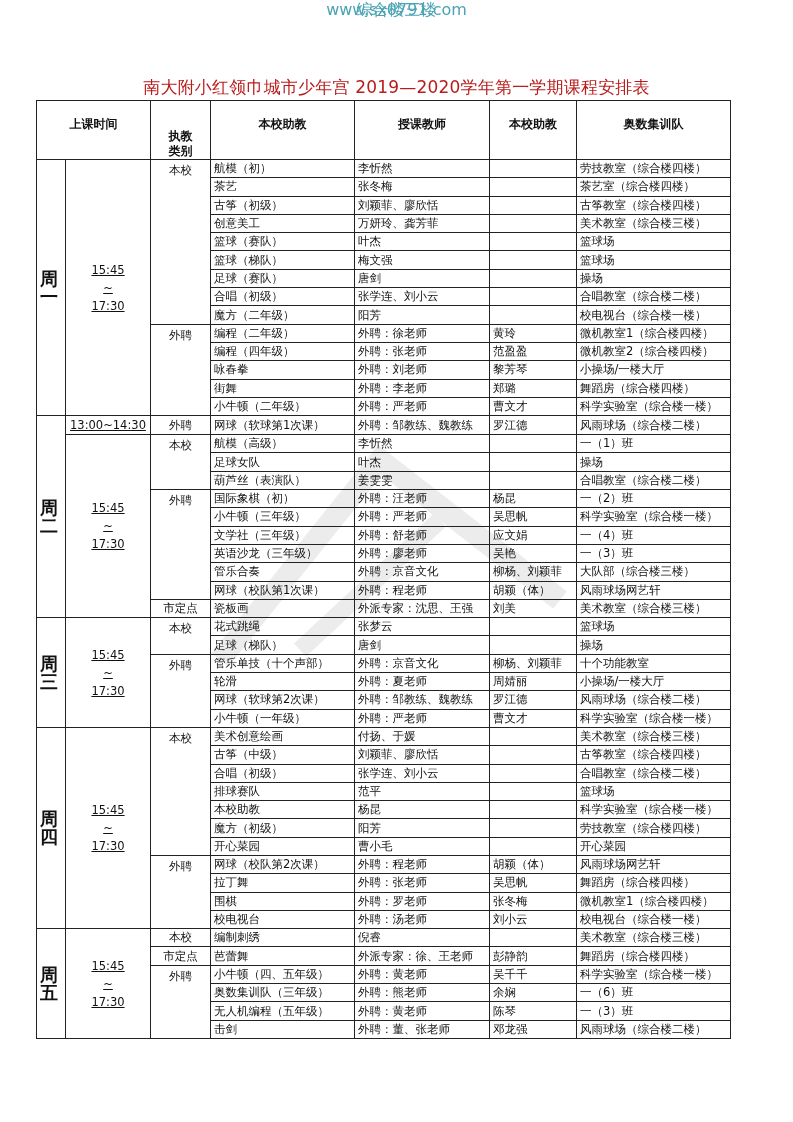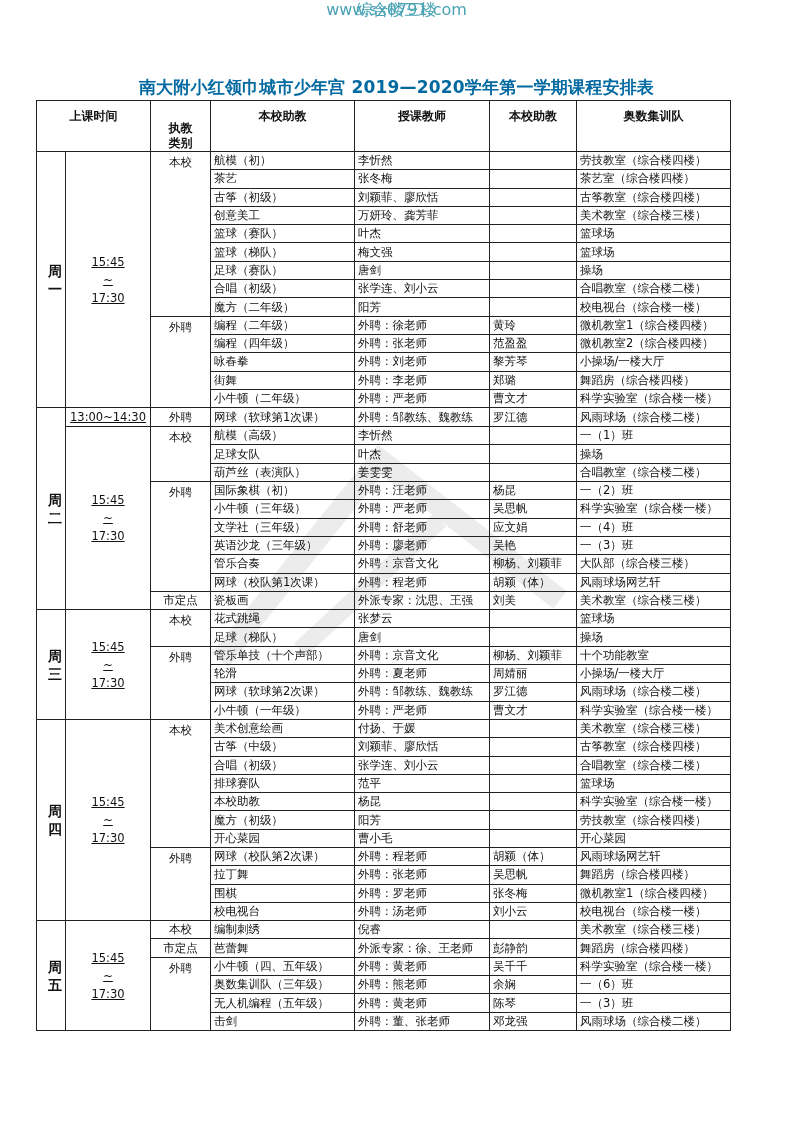--- a/index.html
+++ b/index.html
@@ -1,21 +1,21 @@
 <!DOCTYPE html>
 <html><head>
 <meta charset="utf-8">
 <style>
   html, body { margin: 0; padding: 0; background: #ffffff; }
   body { width: 793px; height: 1122px; position: relative; overflow: hidden; font-family: "DejaVu Sans", sans-serif; color: #111; }
-  .title { position: absolute; left: 0; top: 76px; width: 793px; text-align: center; font-size: 17px; font-weight: bold; letter-spacing: 0.2px; color: #0369a1; }
+  .title { position: absolute; left: 0; top: 76px; width: 793px; text-align: center; font-size: 17px; font-weight: normal; letter-spacing: 0.2px; color: #b91c1c; }
   table.sched { position: absolute; left: 36px; top: 100px; border-collapse: collapse; table-layout: fixed; font-size: 11.5px; }
   table.sched td, table.sched th { border: 1px solid #222; padding: 0 3px; height: 17.3px; line-height: 17px; white-space: nowrap; overflow: hidden; vertical-align: middle; }
-  table.sched th { font-weight: bold; vertical-align: top; height: 32px; padding-top: 8px; line-height: 15px; font-size: 12px; }
-  .c-day { width: 22px; text-align: right; font-weight: bold; font-size: 14px; line-height: 18px !important; }
+  table.sched th { font-weight: bold; vertical-align: top; height: 32px; padding-top: 16px; line-height: 15px; font-size: 12px; }
+  .c-day { width: 22px; text-align: left; font-weight: bold; font-size: 18px; line-height: 18px !important; }
   .c-time { width: 78px; text-align: center; text-decoration: underline; }
   .c-cat { width: 53px; text-align: center; vertical-align: top !important; }
   .c-club { width: 144px; }
   .c-teacher { width: 135px; }
   .c-assist { width: 87px; }
   .c-loc { width: 154px; }
   .day-label { display: inline-block; width: 14px; white-space: normal; word-break: break-all; line-height: 18px; }
   .time-block { line-height: 18px; white-space: normal; }
   .cat-top { padding-top: 2px !important; }
   .cat-mid { vertical-align: middle !important; }

